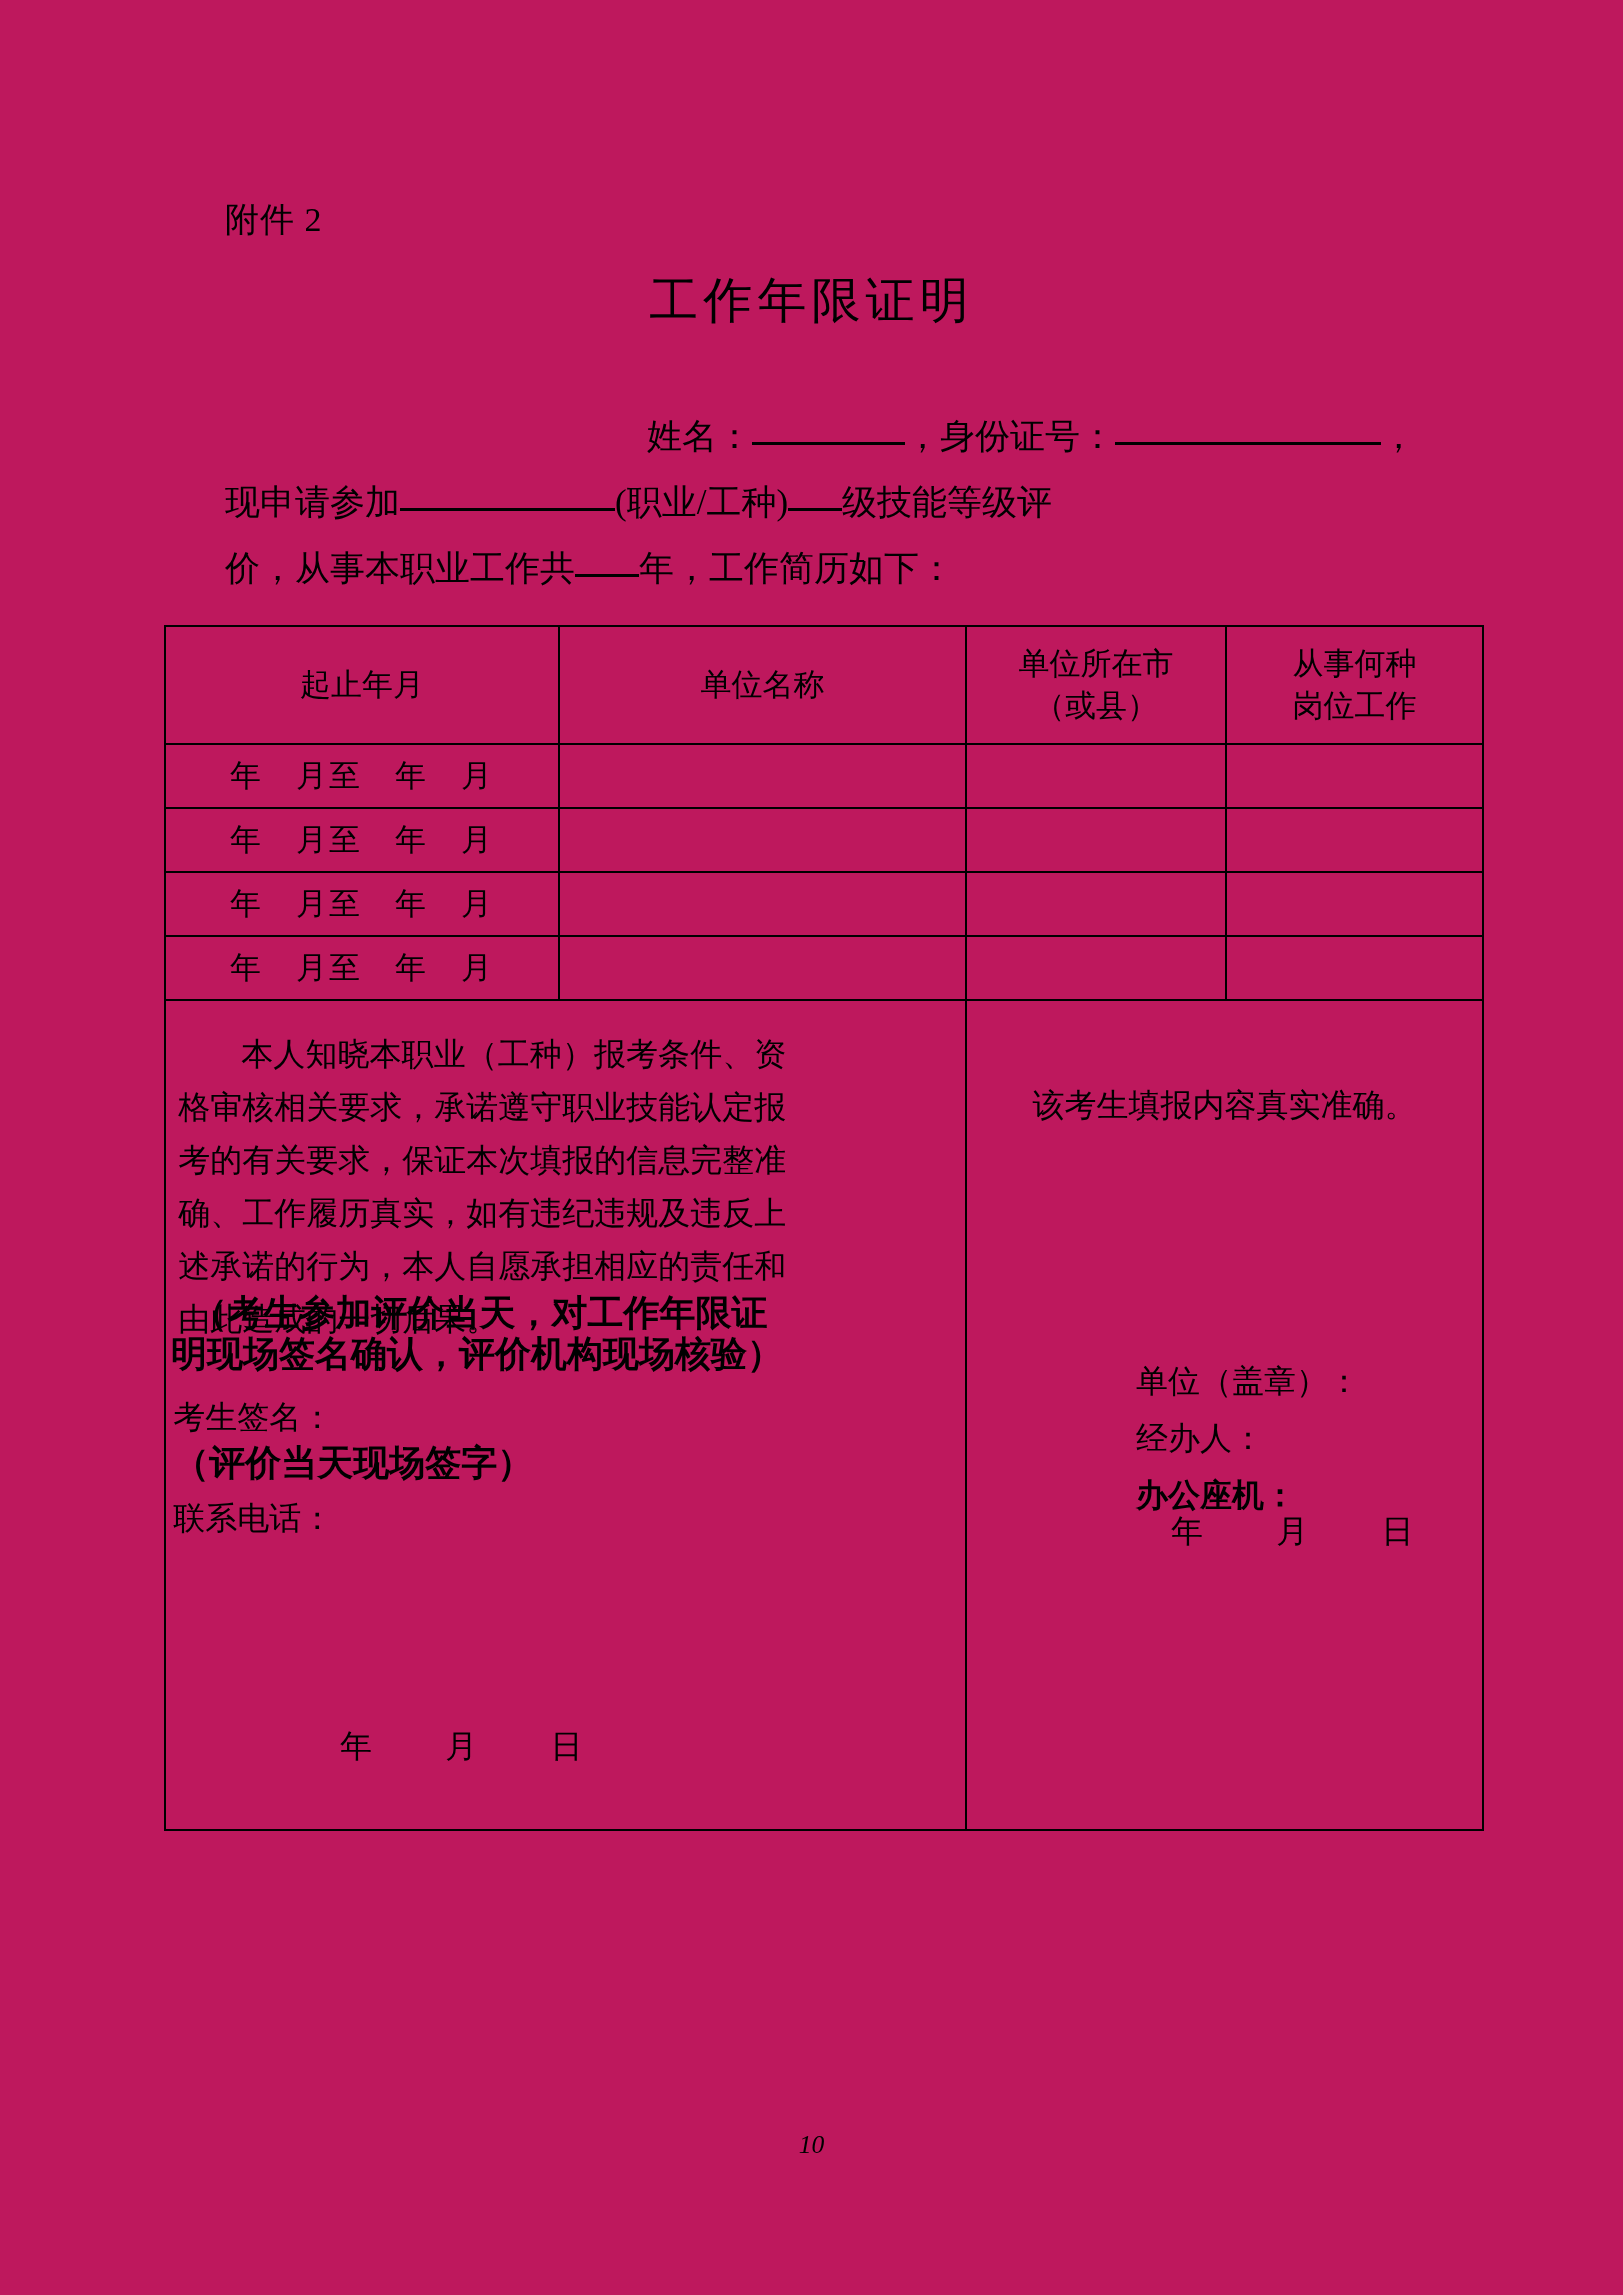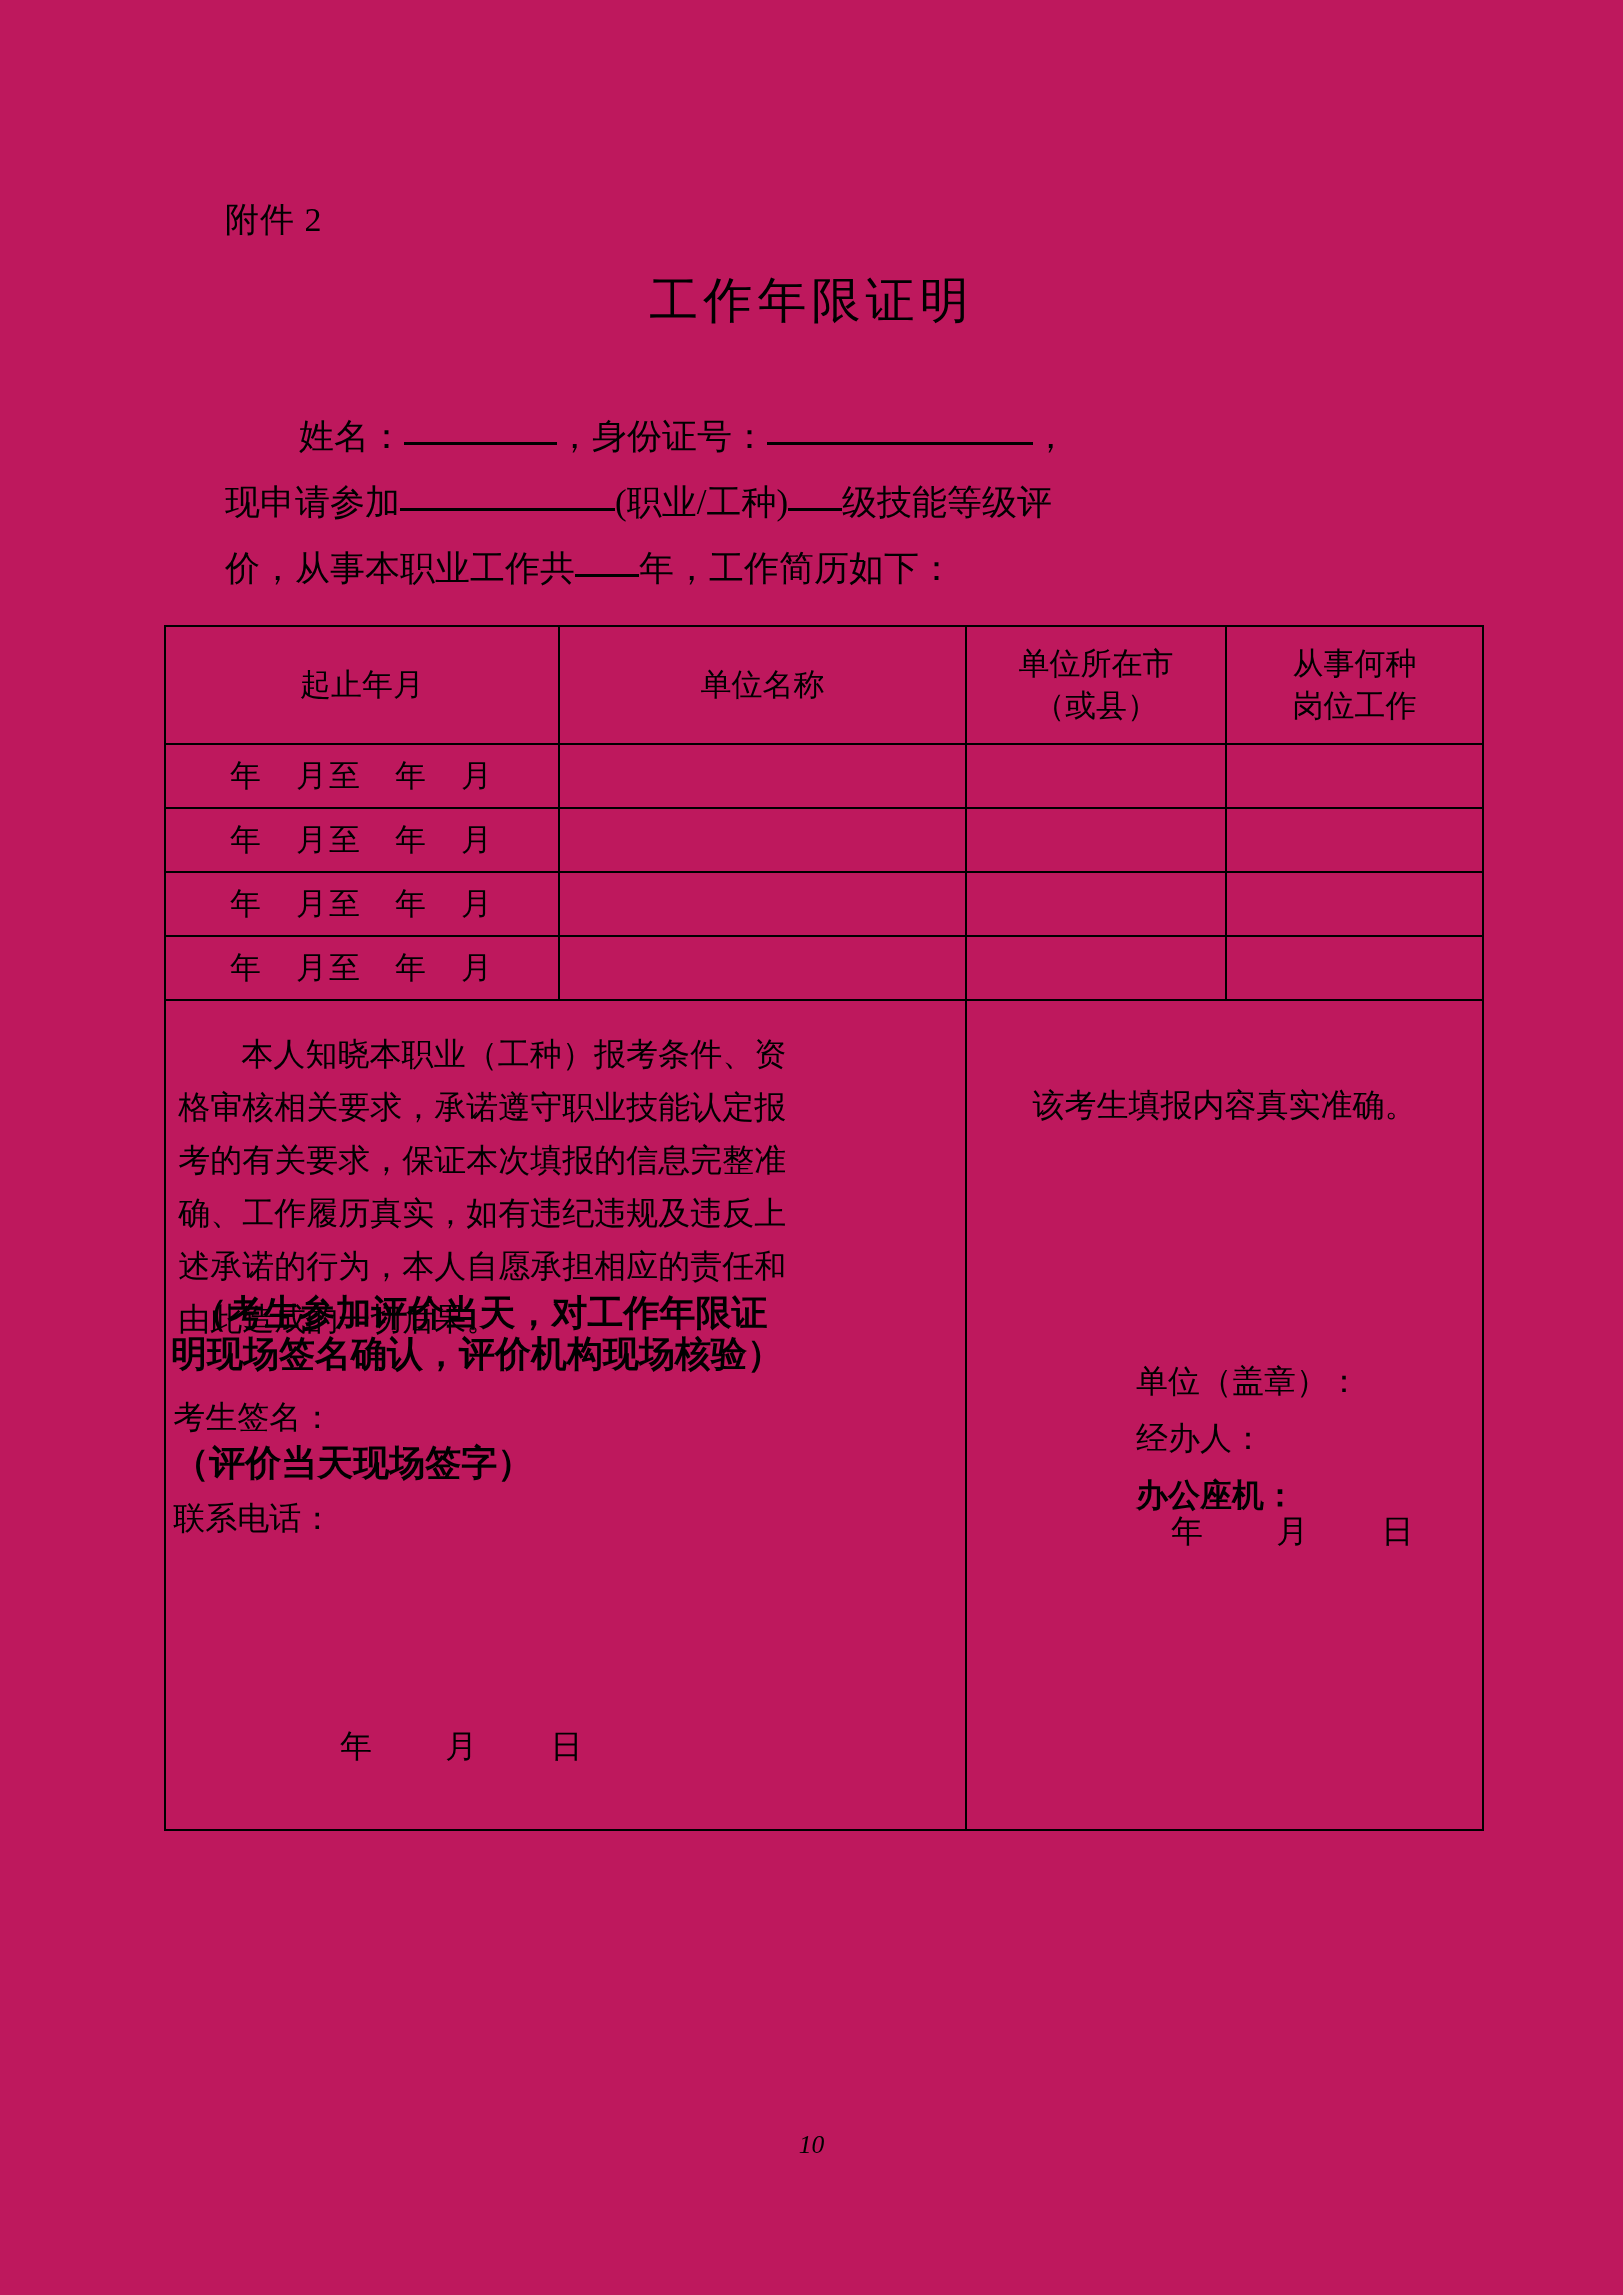--- a/index.html
+++ b/index.html
@@ -42,21 +42,21 @@
   
   .body-para {
     position: absolute;
     left: 225px;
     top: 404px;
     width: 1191px;
     font-size: 35px;
     line-height: 66px;
   }
   .body-line { white-space: nowrap; }
-  .body-line.indent { padding-left: 74px; }
+  .body-line.indent { padding-left: 74px; text-align: right; }
   .blank {
     display: inline-block;
     border-bottom: 3.6px solid #000;
     vertical-align: 3.1px;
     height: 0;
   }
   .blank.w-name   { width: 153px; }
   .blank.w-id     { width: 266px; }
   .blank.w-trade  { width: 215px; }
   .blank.w-level  { width: 54px; }

